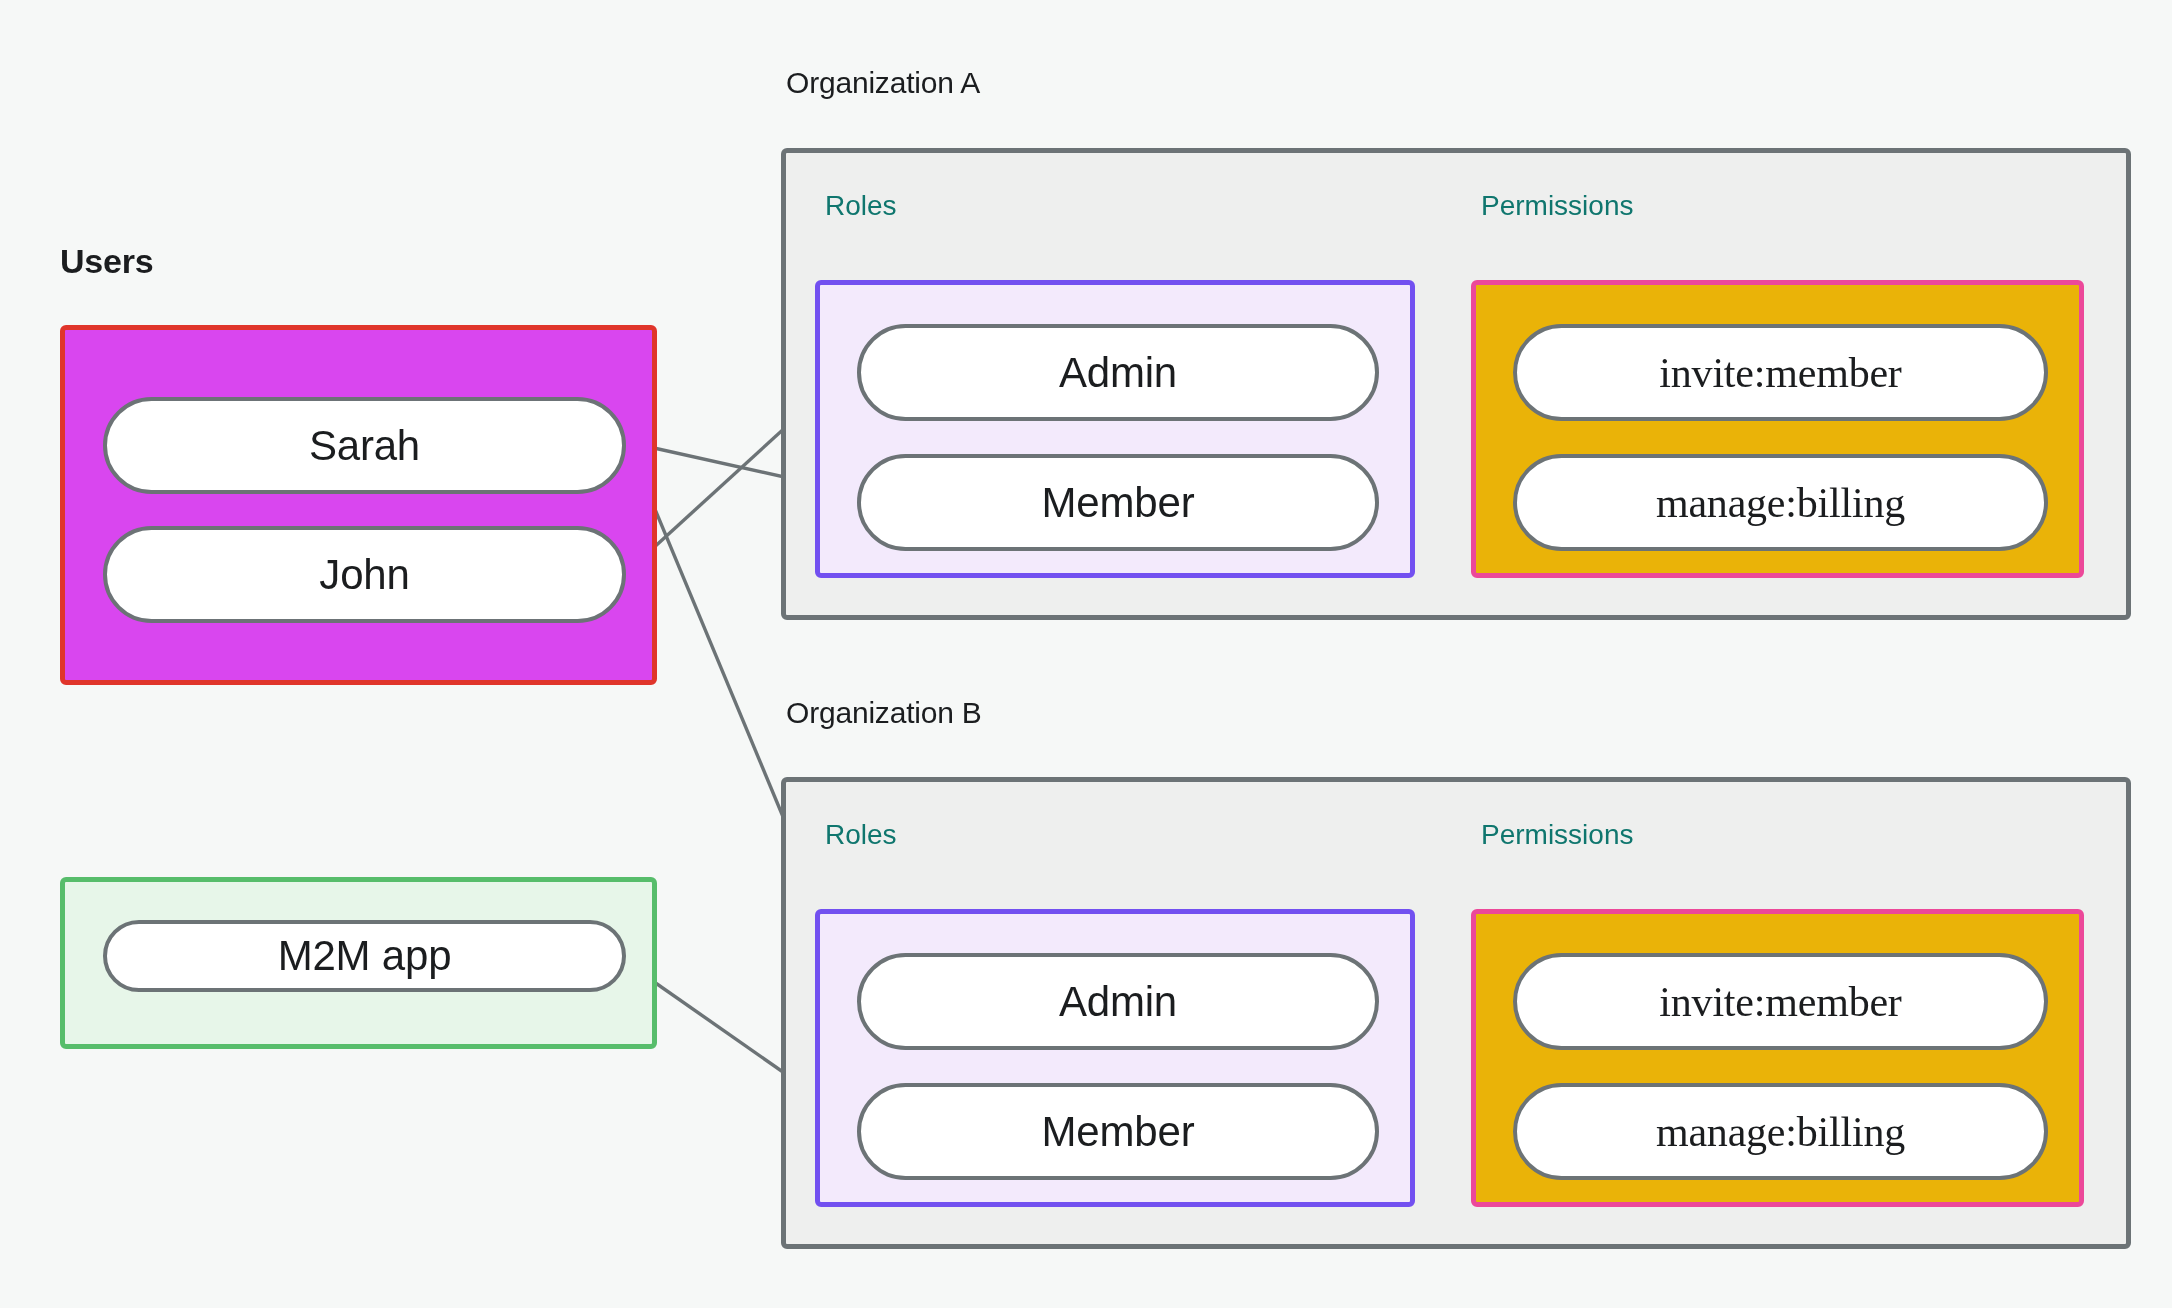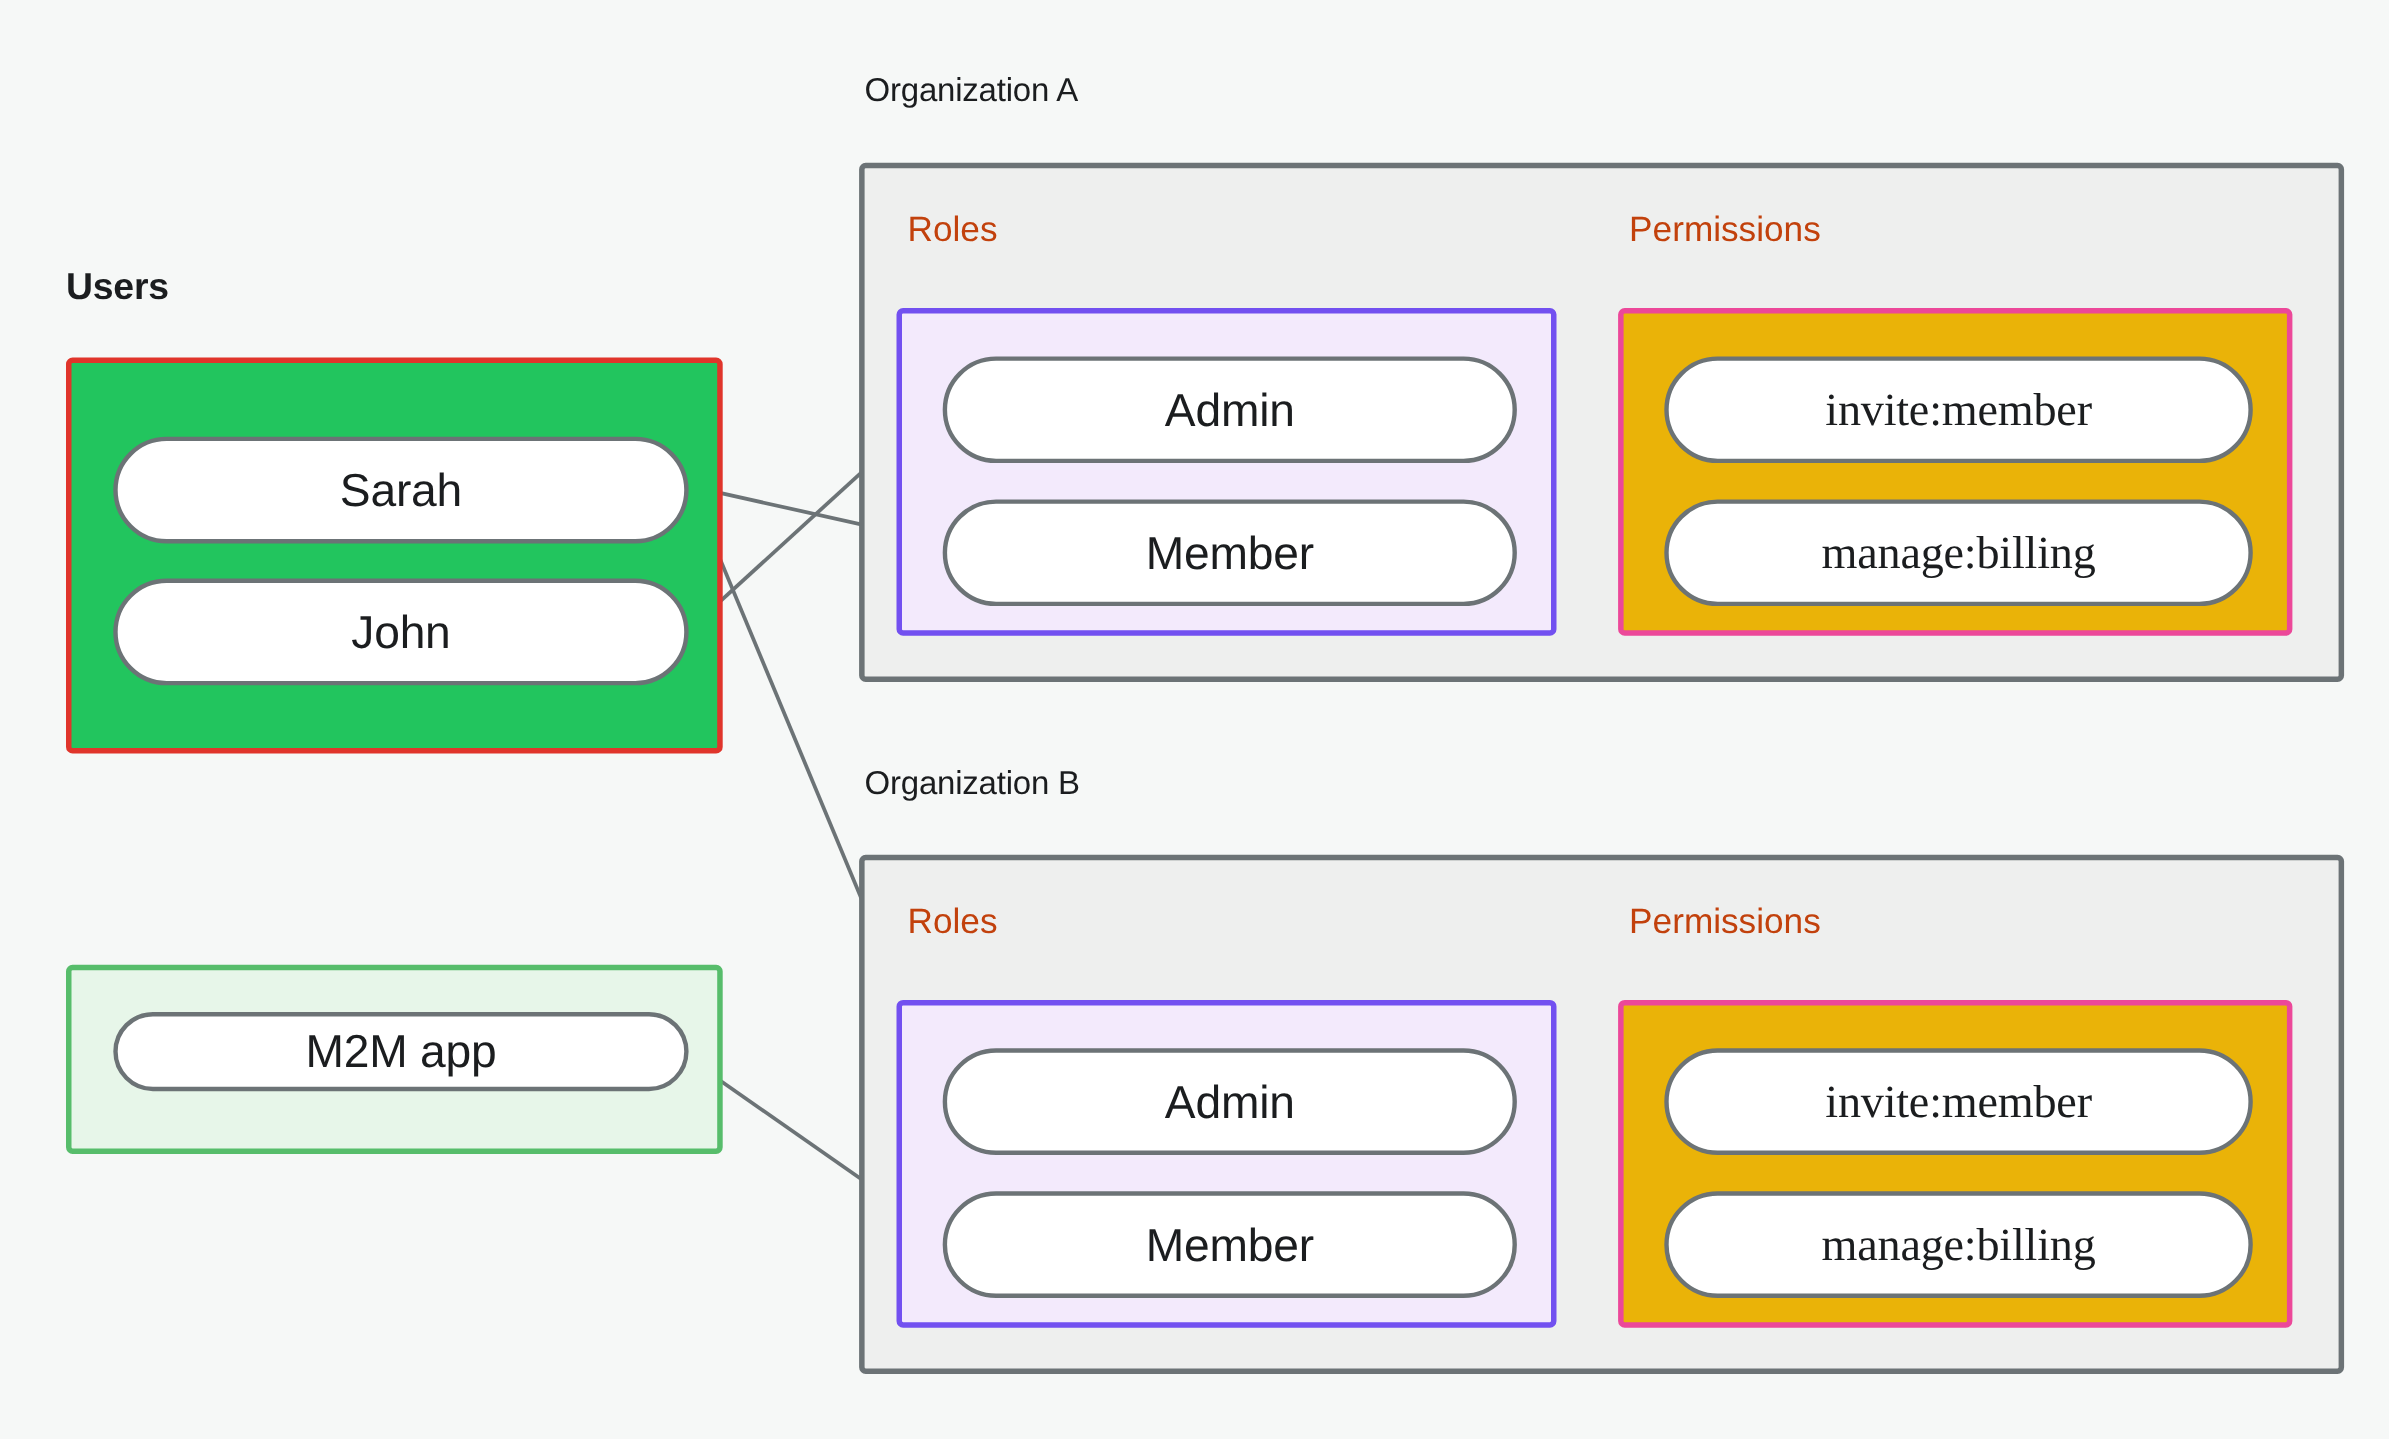--- a/index.html
+++ b/index.html
@@ -29,34 +29,34 @@
   .org-title {
     position: absolute;
     font-size: 30px;
     font-weight: 400;
     color: #1b1d1f;
     letter-spacing: -0.2px;
     white-space: nowrap;
   }
   .group-title {
     position: absolute;
-    font-size: 32px;
+    font-size: 28px;
     font-weight: 400;
-    color: #c2410c;
+    color: #0f766e;
     white-space: nowrap;
   }
 
   
   .box {
     position: absolute;
     box-sizing: border-box;
     border-radius: 6px;
   }
   .box-users {
-    background: #22c55e;
+    background: #d946ef;
     border: 5px solid #e0352b;
   }
   .box-m2m {
     background: #e7f6e9;
     border: 5px solid #57bd6b;
   }
   .box-org {
     background: #eeefee;
     border: 5px solid #6c7376;
   }

